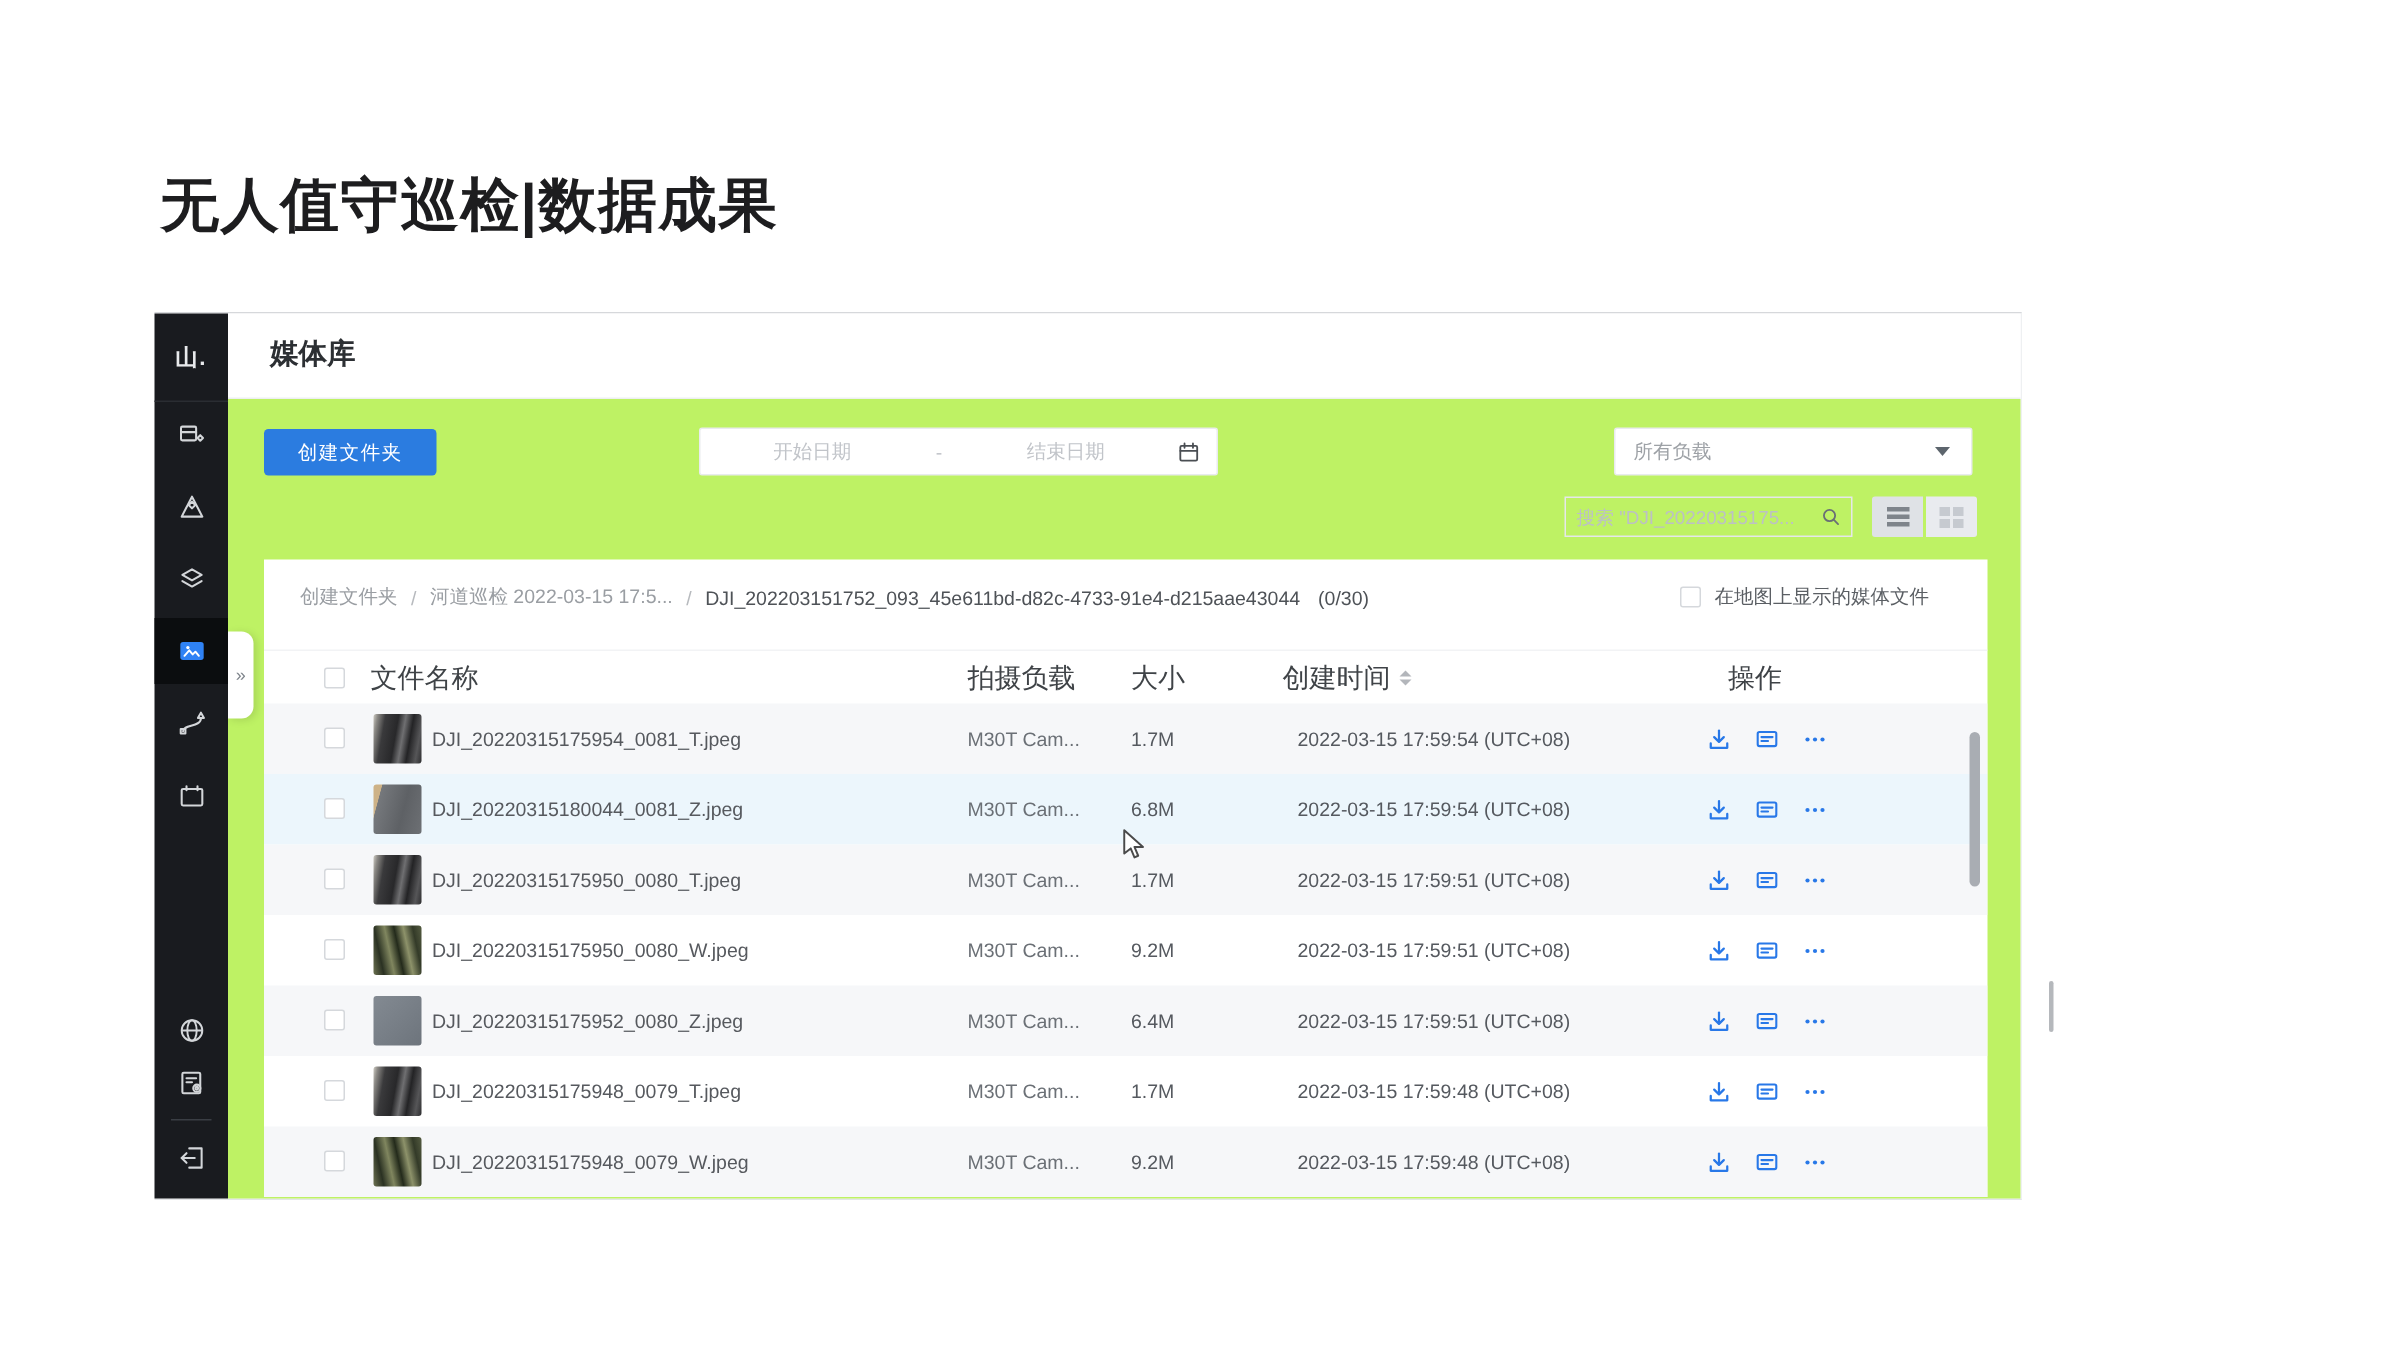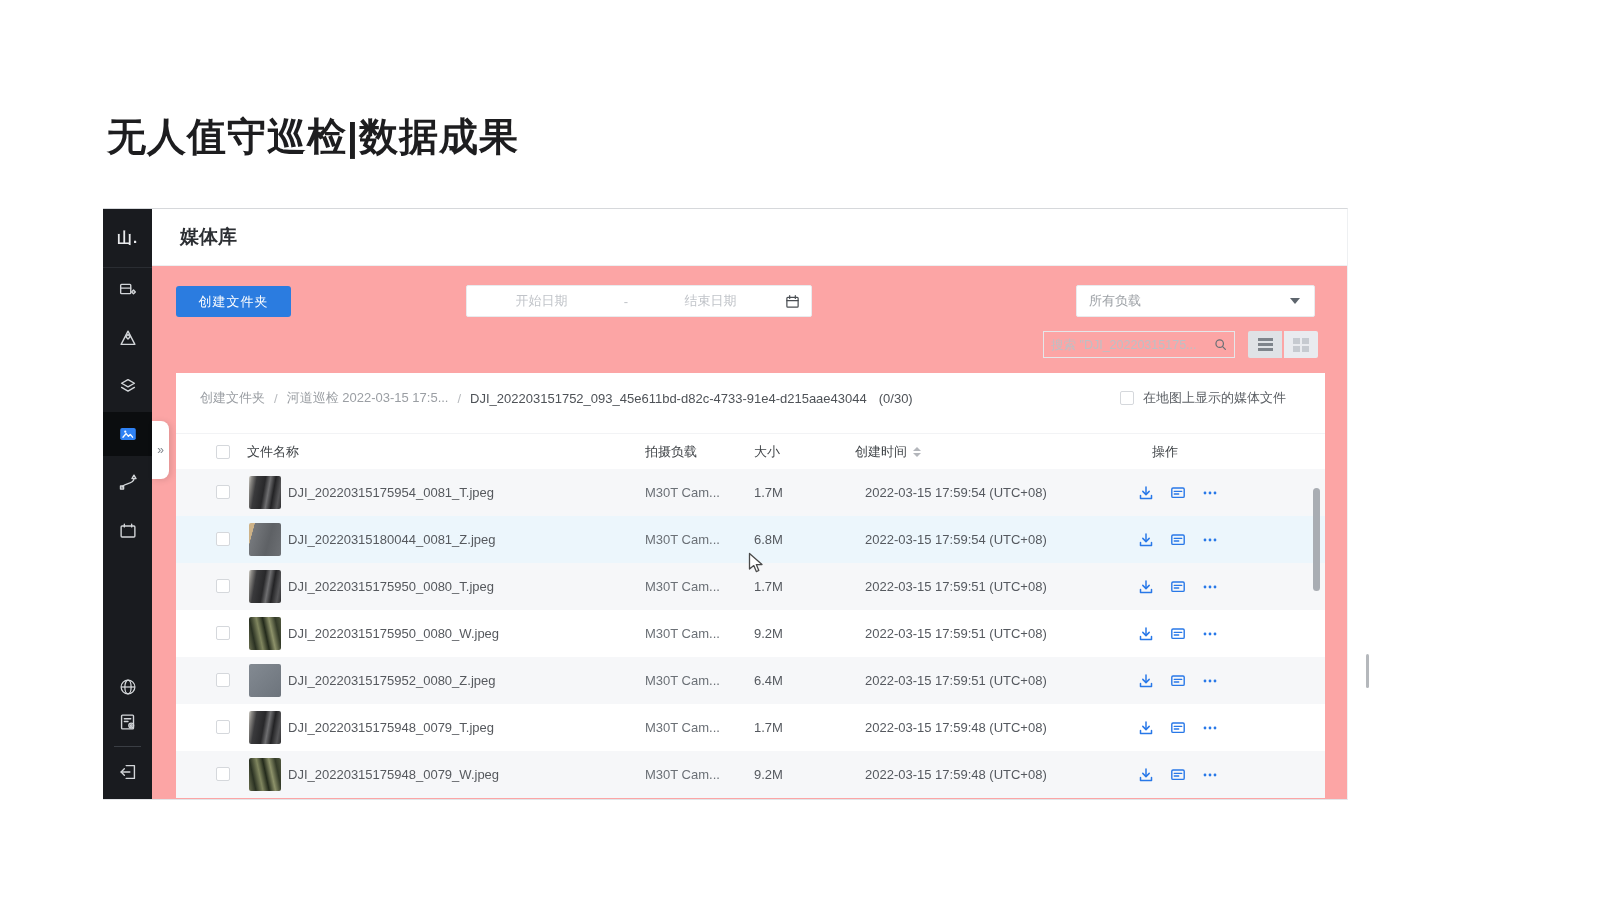--- a/index.html
+++ b/index.html
@@ -25,21 +25,21 @@
                  border-radius:0 8px 8px 0; box-shadow:2px 1px 6px rgba(0,0,0,.12); z-index:6;
                  display:flex; align-items:center; justify-content:center;
                  color:#7d838a; font-size:12px; cursor:pointer; }
 
   
   .win-header { position:absolute; left:49px; top:0; right:0; height:57px; background:#fff;
                 border-bottom:1px solid #edeff1; }
   .win-title { margin-left:28px; line-height:56px; font-size:19px; font-weight:700; color:#2c2f33; }
 
   
-  .content { position:absolute; left:49px; top:57px; right:0; bottom:0; background:#fca5a5; }
+  .content { position:absolute; left:49px; top:57px; right:0; bottom:0; background:#bef264; }
 
   .btn-create { position:absolute; left:24px; top:20px; width:115px; height:31px; background:#2b7ce0;
                 color:#fff; font-size:13px; border:none; border-radius:3px; cursor:pointer;
                 display:flex; align-items:center; justify-content:center; letter-spacing:1px; }
 
   .field { background:#fff; border:1px solid #e9ebee; border-radius:2px; font-size:13px; }
   .date-range { position:absolute; left:314px; top:19px; width:346px; height:32px;
                 display:flex; align-items:center; color:#c1c4c9; cursor:pointer; }
   .dr-part { flex:1; text-align:center; }
   .dr-sep { width:20px; text-align:center; }
@@ -79,21 +79,21 @@
   .bc-sep { color:#b7babe; }
   .bc-count { color:#4e5257; margin-left:3px; }
 
   .map-toggle { position:absolute; right:39px; top:16px; display:flex; align-items:center;
                 gap:9px; font-size:13px; color:#5b5f64; }
   .checkbox { width:14px; height:14px; border:1px solid #d5d8dc; border-radius:2px;
               background:#fff; cursor:pointer; flex:none; }
 
   .thead { position:absolute; left:0; right:0; top:60px; height:36px; border-top:1px solid #f2f3f5; }
   .thead .checkbox { position:absolute; left:40px; top:11px; }
-  .th { position:absolute; top:0; line-height:36px; font-size:13px; color:#3f4347; font-weight:500; }
+  .th { position:absolute; top:0; line-height:36px; font-size:18px; color:#3f4347; font-weight:500; }
   .th-name { left:71px; } .th-payload { left:469px; } .th-size { left:578px; }
   .th-created { left:679px; display:flex; align-items:center; gap:6px; }
   .th-actions { left:955px;margin-left:21px; }
   .sort { display:inline-flex; flex-direction:column; gap:2px; }
   .sort i { width:0; height:0; border-left:4px solid transparent; border-right:4px solid transparent; }
   .sort .up { border-bottom:4px solid #b3b6bb; }
   .sort .dn { border-top:4px solid #b3b6bb; }
 
   .tbody { position:absolute; left:0; right:0; top:96px; }
   .row { position:relative; height:47px; }

